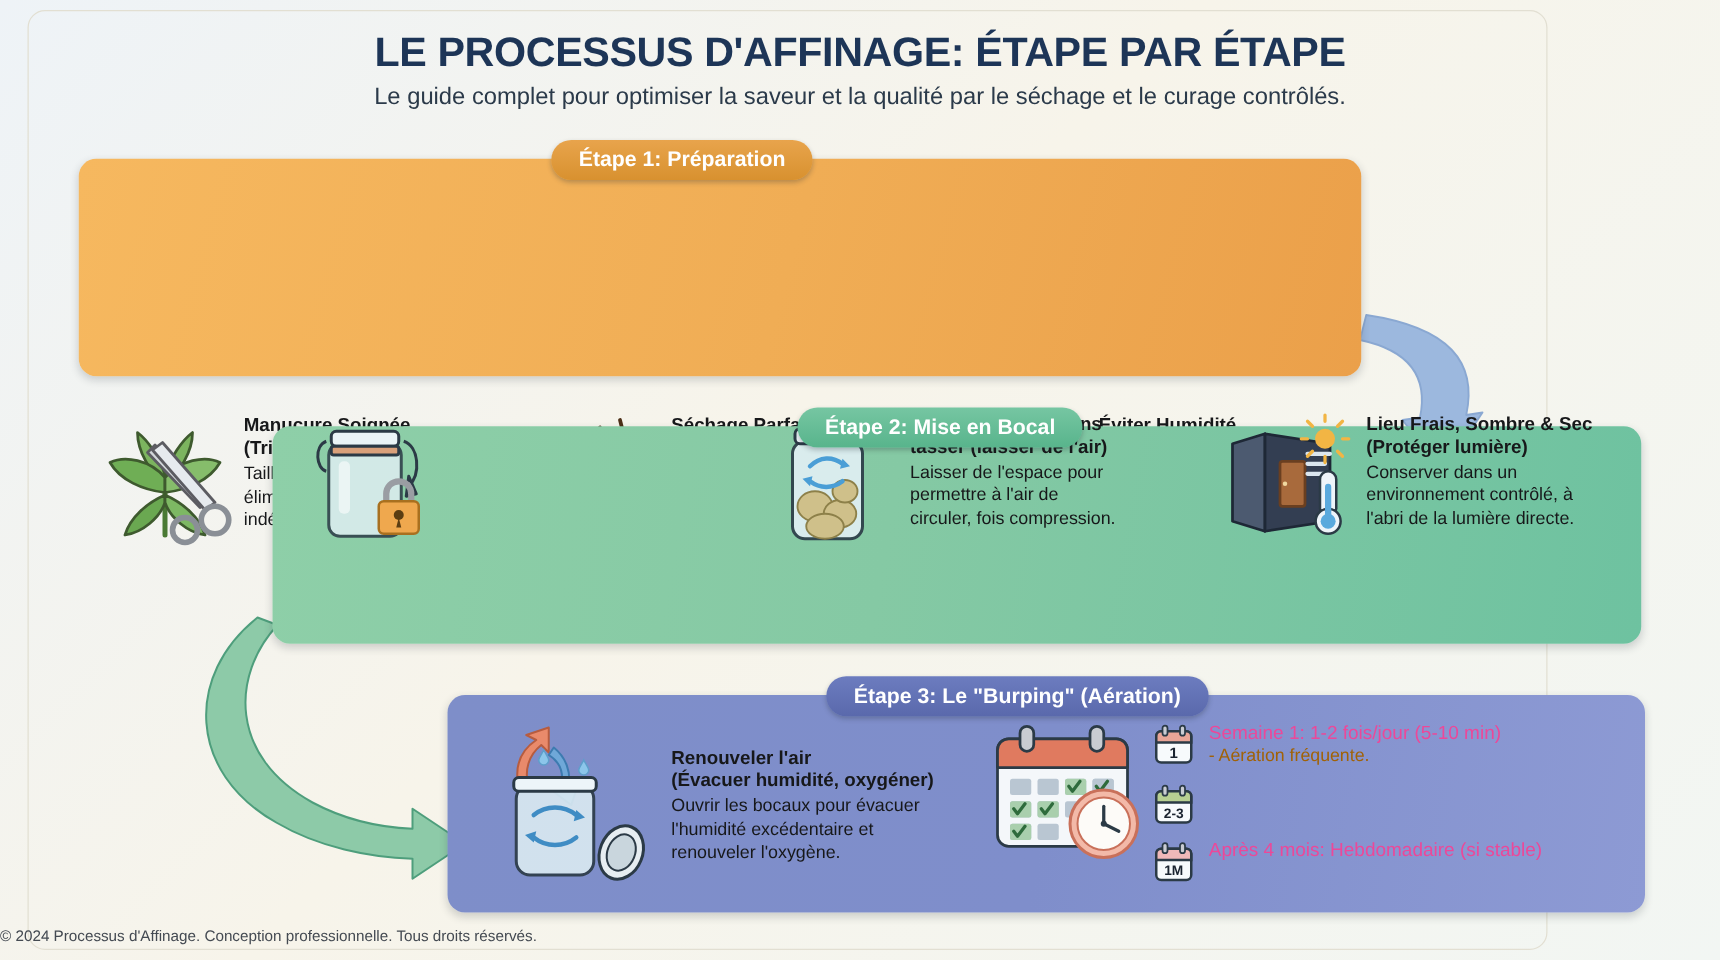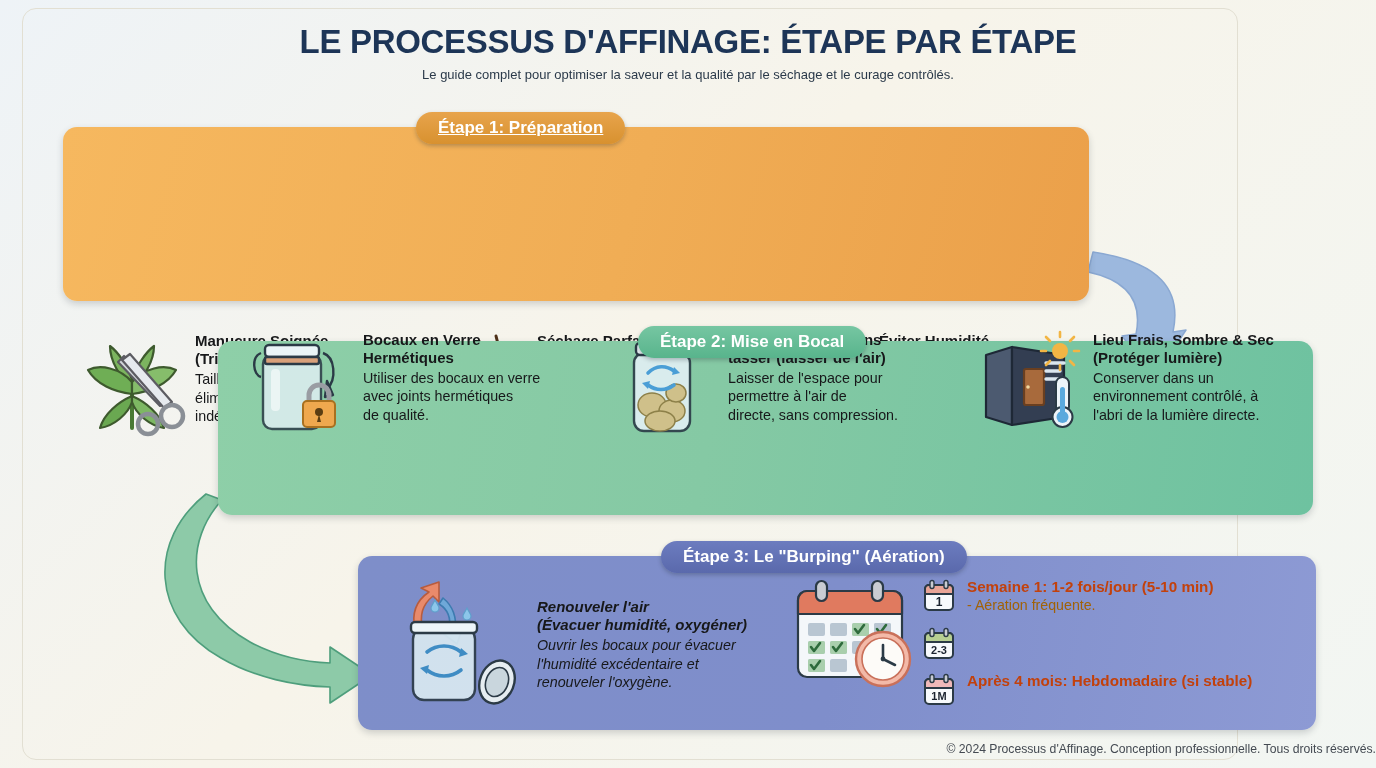--- a/index.html
+++ b/index.html
@@ -25,21 +25,21 @@
     pointer-events: none;
   }
 
   
   .header { position: absolute; top: 24px; left: 0; width: 1376px; text-align: center; }
   .title {
     font-size: 33px; font-weight: bold; color: #1d3557;
     letter-spacing: -0.3px; line-height: 1.1;
   }
   .subtitle {
-    font-size: 13px; color: #2b3a4a; margin-top: 7px; line-height: 1.2;
+    font-size: 19px; color: #2b3a4a; margin-top: 7px; line-height: 1.2;
   }
 
   
   .card {
     position: absolute;
     border-radius: 14px;
     box-shadow: 0 3px 7px rgba(40,50,60,.20);
   }
   .card1 {
     left: 63px; top: 127px; width: 1026px; height: 174px;
@@ -60,21 +60,21 @@
     height: 32px;
     border-radius: 18px;
     color: #ffffff;
     font-size: 17px; font-weight: bold;
     display: flex; align-items: center; justify-content: center;
     padding: 0 22px;
     box-shadow: 0 2px 4px rgba(30,40,50,.28);
     white-space: nowrap;
     z-index: 5;
   }
-  .pill1 { left: 416px; top: 112px; background: linear-gradient(180deg, #e8a44c, #d8912f); text-decoration: underline; }
+  .pill1 { left: 441px; top: 112px; background: linear-gradient(180deg, #e8a44c, #d8912f); }
   .pill2 { left: 638px; top: 326px; background: linear-gradient(180deg, #76c6a2, #58b48c); }
   .pill3 { left: 661px; top: 541px; background: linear-gradient(180deg, #6c7cbf, #5a69ac); }
 
   
   .items { position: absolute; display: flex; top: 0; height: 100%; align-items: center; }
   .item { display: flex; align-items: flex-start; }
   .icon-box { flex: 0 0 auto; display: flex; align-items: center; justify-content: center; }
   .txt { padding-top: 4px; }
   .it-title {
     font-size: 15px; font-weight: bold; color: #17181a; line-height: 1.21;
@@ -94,32 +94,32 @@
   
   .c2-items { left: 218px; width: 1095px; }
   .c2-items .item { width: 365px; }
   .c2-items .icon-box { width: 115px; height: 115px; margin-left: 22px; }
   .c2-items .txt { width: 215px; margin-left: 8px; }
 
   
   .c3-left { position: absolute; left: 358px; top: 556px; height: 174px;
              display: flex; align-items: center; }
   .c3-left .icon-box { width: 155px; height: 135px; margin-left: 20px; }
-  .c3-left .txt { width: 250px; margin-left: 4px; font-style: italic; }
+  .c3-left .txt { width: 250px; margin-left: 4px; }
 
   
   .timeline { position: absolute; left: 922px; top: 578px; width: 390px; }
   .tl-row { display: flex; align-items: flex-start; margin-bottom: 11px; }
   .tl-icon { flex: 0 0 auto; width: 34px; height: 34px; margin-right: 11px; margin-top: 1px; }
-  .tl-title { font-size: 15.2px; font-weight: bold; color: #c2410c; line-height: 1.2; white-space: nowrap; }
+  .tl-title { font-size: 15.2px; font-weight: normal; color: #ec4899; line-height: 1.2; white-space: nowrap; }
   .tl-sub { font-size: 14.2px; color: #a16207; line-height: 1.25; margin-top: 1px; }
 
   
   .footer {
-    position: absolute; left: 0; bottom: 12px; width: 1376px; text-align: right;
+    position: absolute; left: 0; bottom: 12px; width: 1376px; text-align: left;
     font-size: 12.2px; color: #444a52;
   }
 
   svg { display: block; overflow: visible; }
   .arrow-layer { position: absolute; inset: 0; pointer-events: none; }
 </style>
 </head>
 <body>
 
 <div id="canvas">
@@ -256,27 +256,20 @@
           </g>
           <rect x="28" y="40" width="9" height="42" rx="4" fill="#ffffff" opacity=".55"></rect>
           <g>
             <path d="M66 72 v-6 a10 10 0 0 1 20 0 v6" fill="none" stroke="#9a9da3" stroke-width="5"></path>
             <rect x="60" y="72" width="32" height="26" rx="4" fill="#efa84e" stroke="#a9701f" stroke-width="2"></rect>
             <circle cx="76" cy="83" r="4" fill="#5b3d12"></circle>
             <path d="M76 85 l2 8 h-4Z" fill="#5b3d12"></path>
           </g>
         </svg>
       </div>
-      <div class="txt">
-        <div class="it-title">Bocaux en Verre
-Hermétiques</div>
-        <div class="it-desc">Utiliser des bocaux en verre
-avec joints hermétiques
-de qualité.</div>
-      </div>
     </div>
 
     <div class="item">
       <div class="icon-box">
         <svg width="110" height="110" viewBox="0 0 110 110">
           <g stroke="#2b3a46" stroke-width="2.4" stroke-linejoin="round">
             <rect x="26" y="24" width="56" height="78" rx="10" fill="#e3f0f5" opacity=".9"></rect>
             <rect x="28" y="14" width="52" height="12" rx="4" fill="#eef6f9"></rect>
           </g>
           <g fill="#cfc08a" stroke="#8d8049" stroke-width="1.5">
@@ -291,21 +284,21 @@
           </g>
           <path d="M66 38 l6 6 l-8 2Z" fill="#4a9ed6"></path>
           <path d="M40 60 l-6 -6 l8 -2Z" fill="#4a9ed6"></path>
         </svg>
       </div>
       <div class="txt">
         <div class="it-title">Remplir aux 3/4, sans
 tasser (laisser de l'air)</div>
         <div class="it-desc">Laisser de l'espace pour
 permettre à l'air de
-directe, sans compression.</div>
+circuler, fois compression.</div>
       </div>
     </div>
 
     <div class="item">
       <div class="icon-box">
         <svg width="112" height="110" viewBox="0 0 112 110">
           <g stroke="#1e2836" stroke-width="2.2" stroke-linejoin="round">
             <path d="M14 26 L40 18 L40 96 L14 88Z" fill="#4c5a70"></path>
             <path d="M40 18 L92 26 L92 88 L40 96Z" fill="#333e52"></path>
             <rect x="52" y="40" width="20" height="36" rx="2" fill="#a86a3c" stroke="#6a3f20"></rect>

